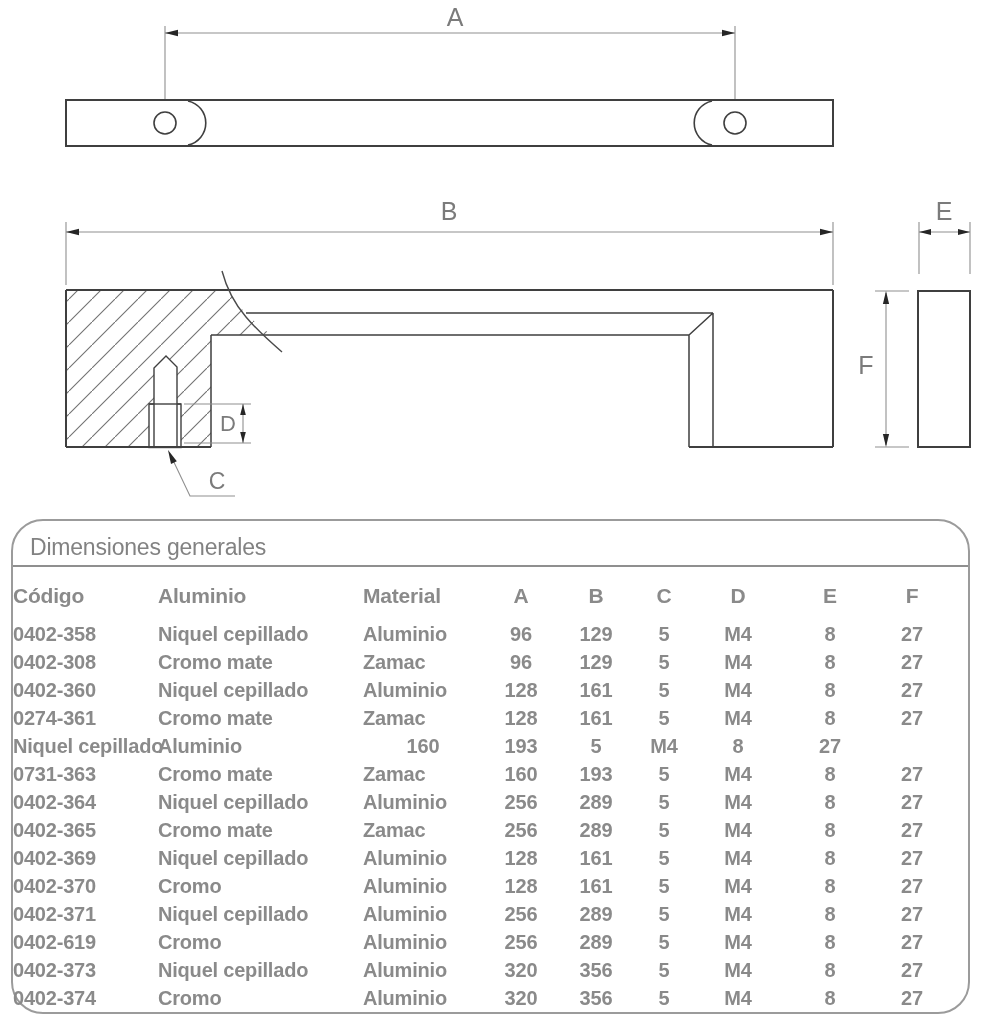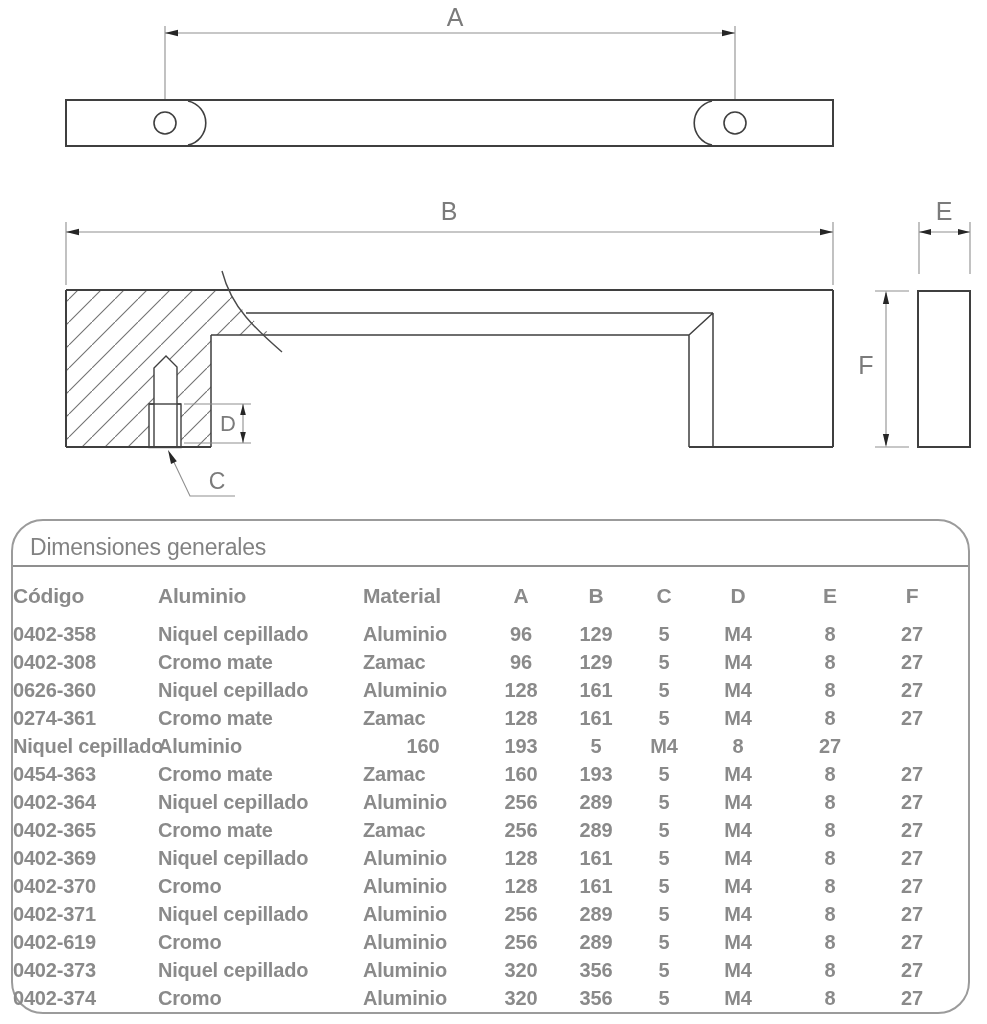--- a/index.html
+++ b/index.html
@@ -142,21 +142,21 @@
           <div class="cell c1">Cromo mate</div>
           <div class="cell c2">Zamac</div>
           <div class="cell c3">96</div>
           <div class="cell c4">129</div>
           <div class="cell c5">5</div>
           <div class="cell c6">M4</div>
           <div class="cell c7">8</div>
           <div class="cell c8">27</div>
         </div>
         <div class="trow">
-          <div class="cell c0">0626-360</div>
+          <div class="cell c0">0402-360</div>
           <div class="cell c1">Niquel cepillado</div>
           <div class="cell c2">Aluminio</div>
           <div class="cell c3">128</div>
           <div class="cell c4">161</div>
           <div class="cell c5">5</div>
           <div class="cell c6">M4</div>
           <div class="cell c7">8</div>
           <div class="cell c8">27</div>
         </div>
         <div class="trow">
@@ -174,21 +174,21 @@
           <div class="cell c1">Niquel cepillado</div>
           <div class="cell c2">Aluminio</div>
           <div class="cell c3">160</div>
           <div class="cell c4">193</div>
           <div class="cell c5">5</div>
           <div class="cell c6">M4</div>
           <div class="cell c7">8</div>
           <div class="cell c8">27</div>
         </div>
         <div class="trow">
-          <div class="cell c0">0454-363</div>
+          <div class="cell c0">0731-363</div>
           <div class="cell c1">Cromo mate</div>
           <div class="cell c2">Zamac</div>
           <div class="cell c3">160</div>
           <div class="cell c4">193</div>
           <div class="cell c5">5</div>
           <div class="cell c6">M4</div>
           <div class="cell c7">8</div>
           <div class="cell c8">27</div>
         </div>
         <div class="trow">

